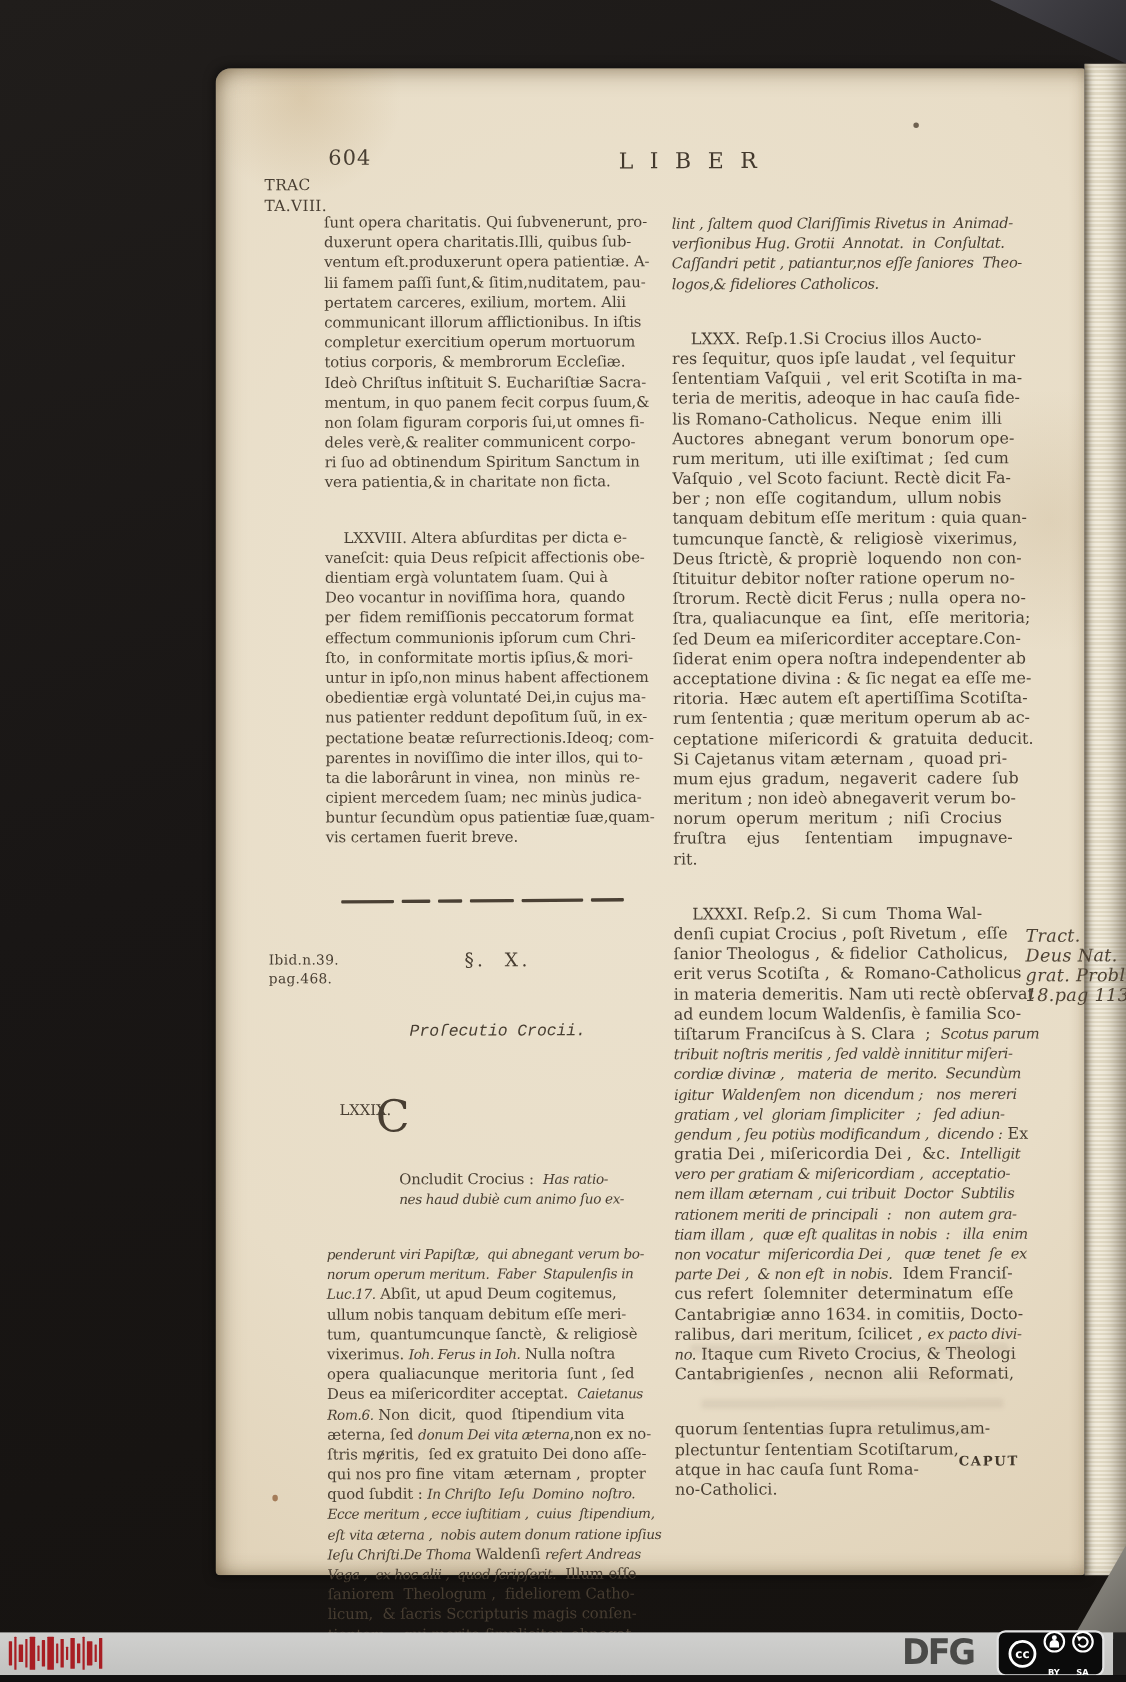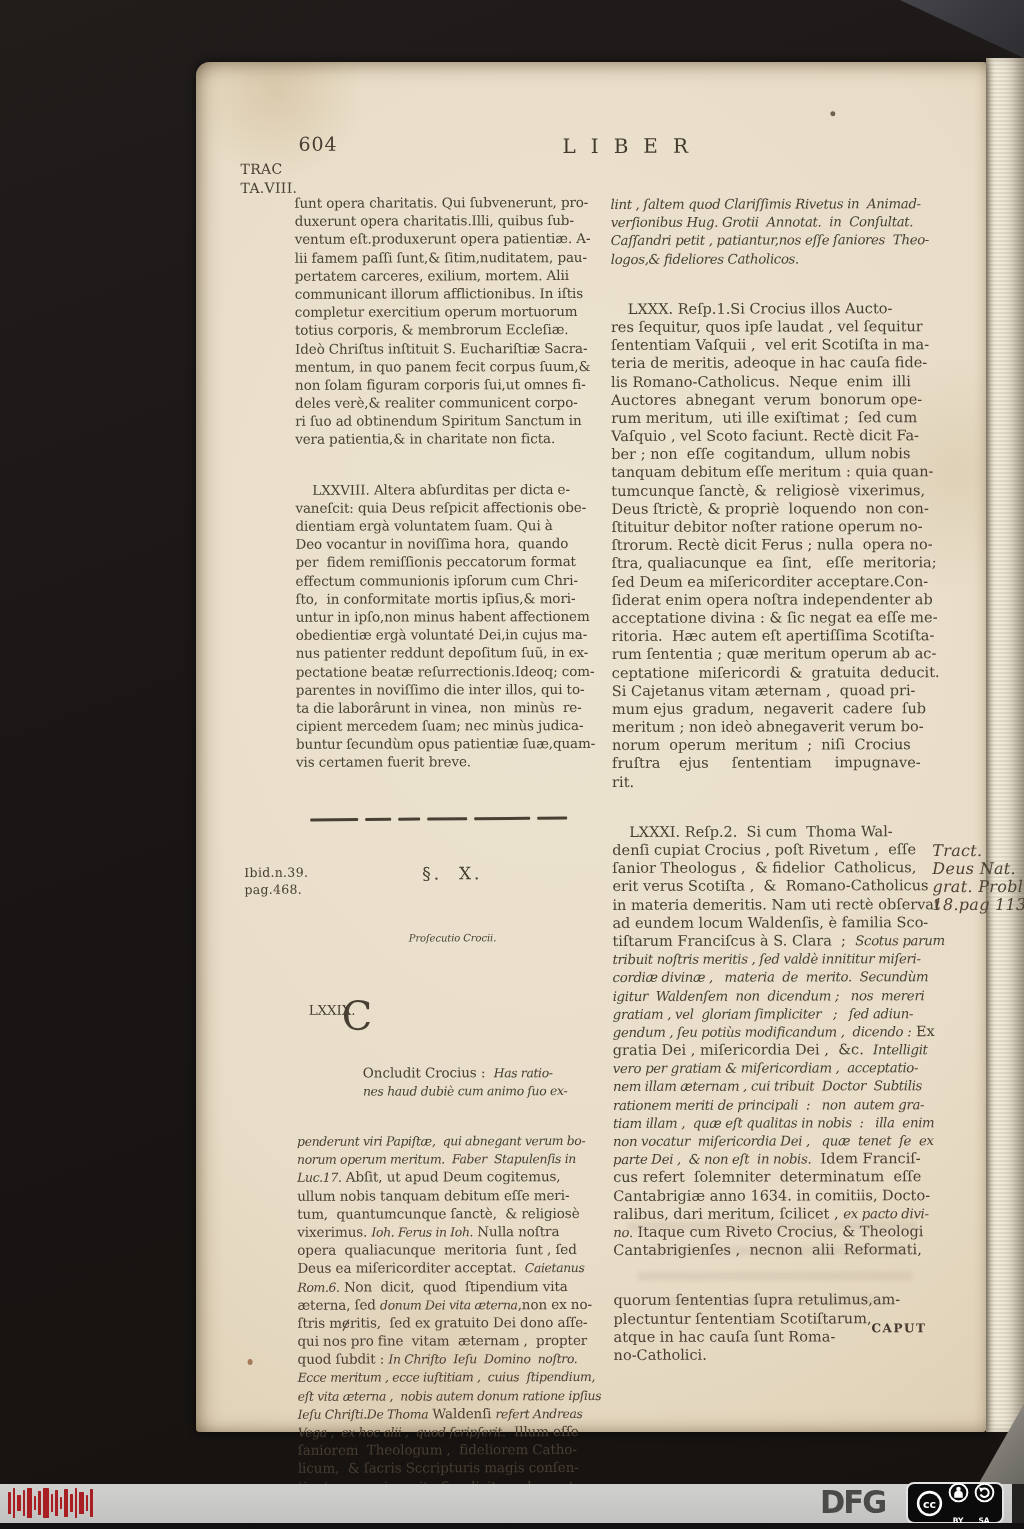--- a/index.html
+++ b/index.html
@@ -44,21 +44,21 @@
   
   .col{position:absolute;white-space:pre;}
   .col .line{height:18.2px;line-height:18.2px;white-space:pre;}
   .col-left{left:100px;top:99px;width:312px;font-size:13.5px;letter-spacing:-.1px;}
   .col-right{left:416px;top:101px;width:352px;font-size:14.5px;}
   .line i{font-size:.92em;letter-spacing:-.35px;font-style:italic;}
   .indent-first .line:first-child{text-indent:17px;}
   .rule{margin:14px 0 0 14px;width:276px;height:3px;display:flex;gap:7px;transform:rotate(-.3deg);}
   .rule b{display:block;height:2.6px;background:#4a4034;border-radius:1px;}
   .section-mark{margin-top:11px;text-align:center;font-size:17px;letter-spacing:3px;height:20px;line-height:20px;}
-  .section-sub{margin-top:14px;text-align:center;font-style:italic;font-size:10px;height:18px;line-height:18px;}
+  .section-sub{margin-top:14px;text-align:center;font-style:italic;font-size:15px;height:18px;line-height:18px;font-family:Liberation Mono, monospace;}
   .lxxix{position:relative;margin-top:20px;}
   .lxxix-label{position:absolute;left:12px;top:2px;font-size:13.5px;}
   .dropcap{position:absolute;left:45px;top:-4px;font-size:40px;line-height:40px;}
   .open-two .line{padding-left:66px;}
   .closing{text-align:left;}
   .catchword{position:absolute;left:674px;top:1260px;font-size:12px;font-weight:bold;letter-spacing:1.5px;color:#41372b;}
   .slash{position:absolute;left:146px;top:1254px;font-size:14px;font-style:italic;}
   .smudge{position:absolute;background:rgba(120,100,75,.10);filter:blur(2px);border-radius:3px;}
   
   .footer-bar{position:absolute;left:0;bottom:0;width:1012px;height:39px;

